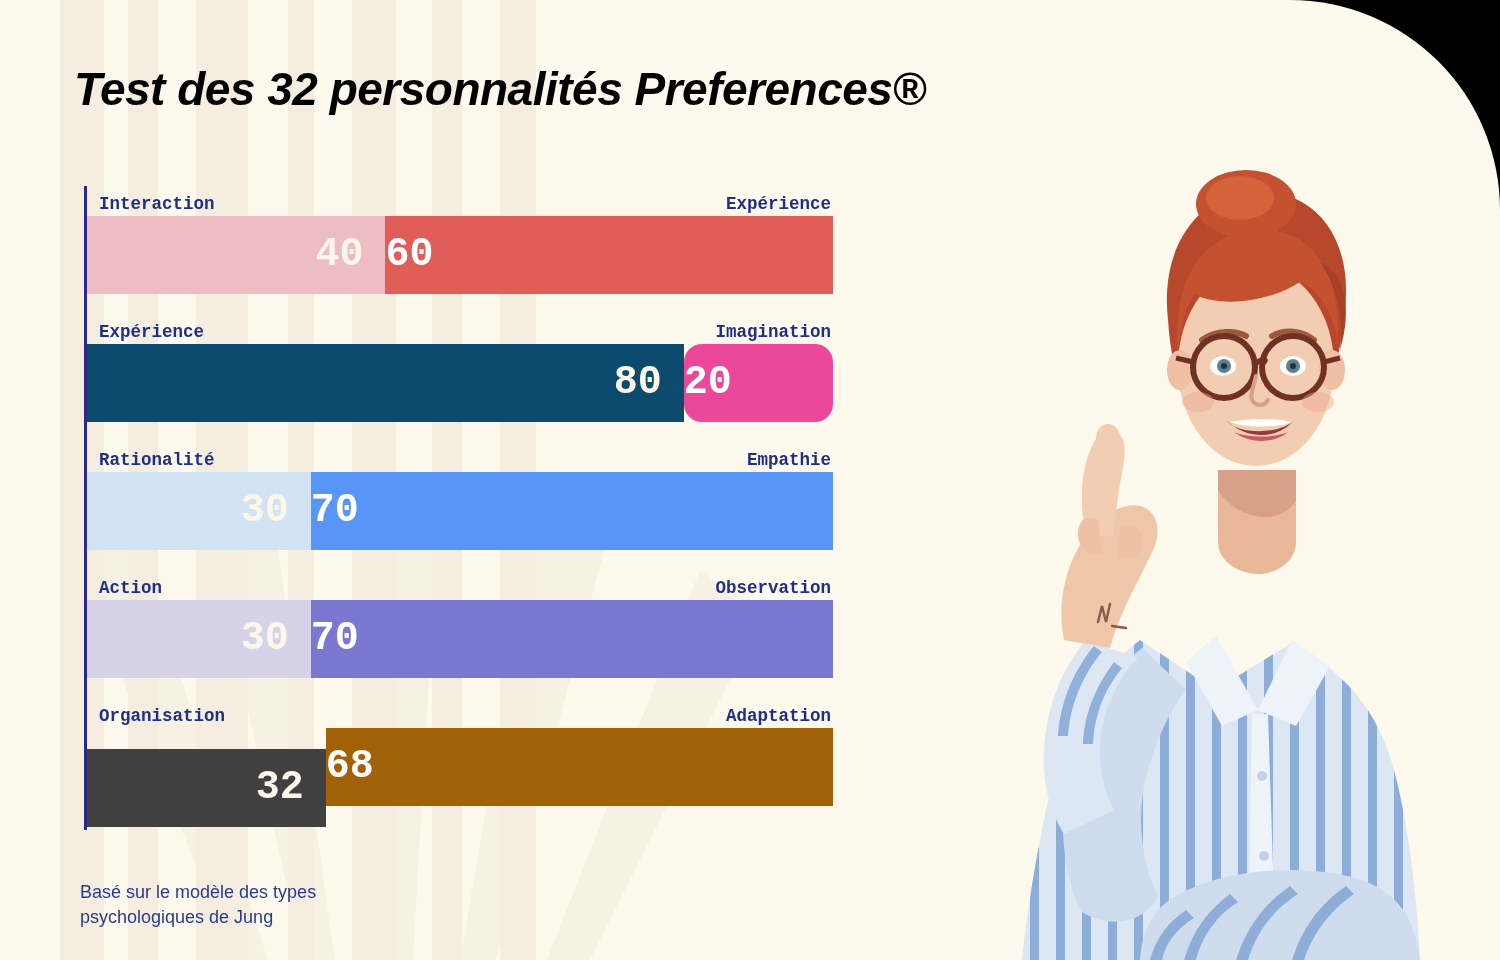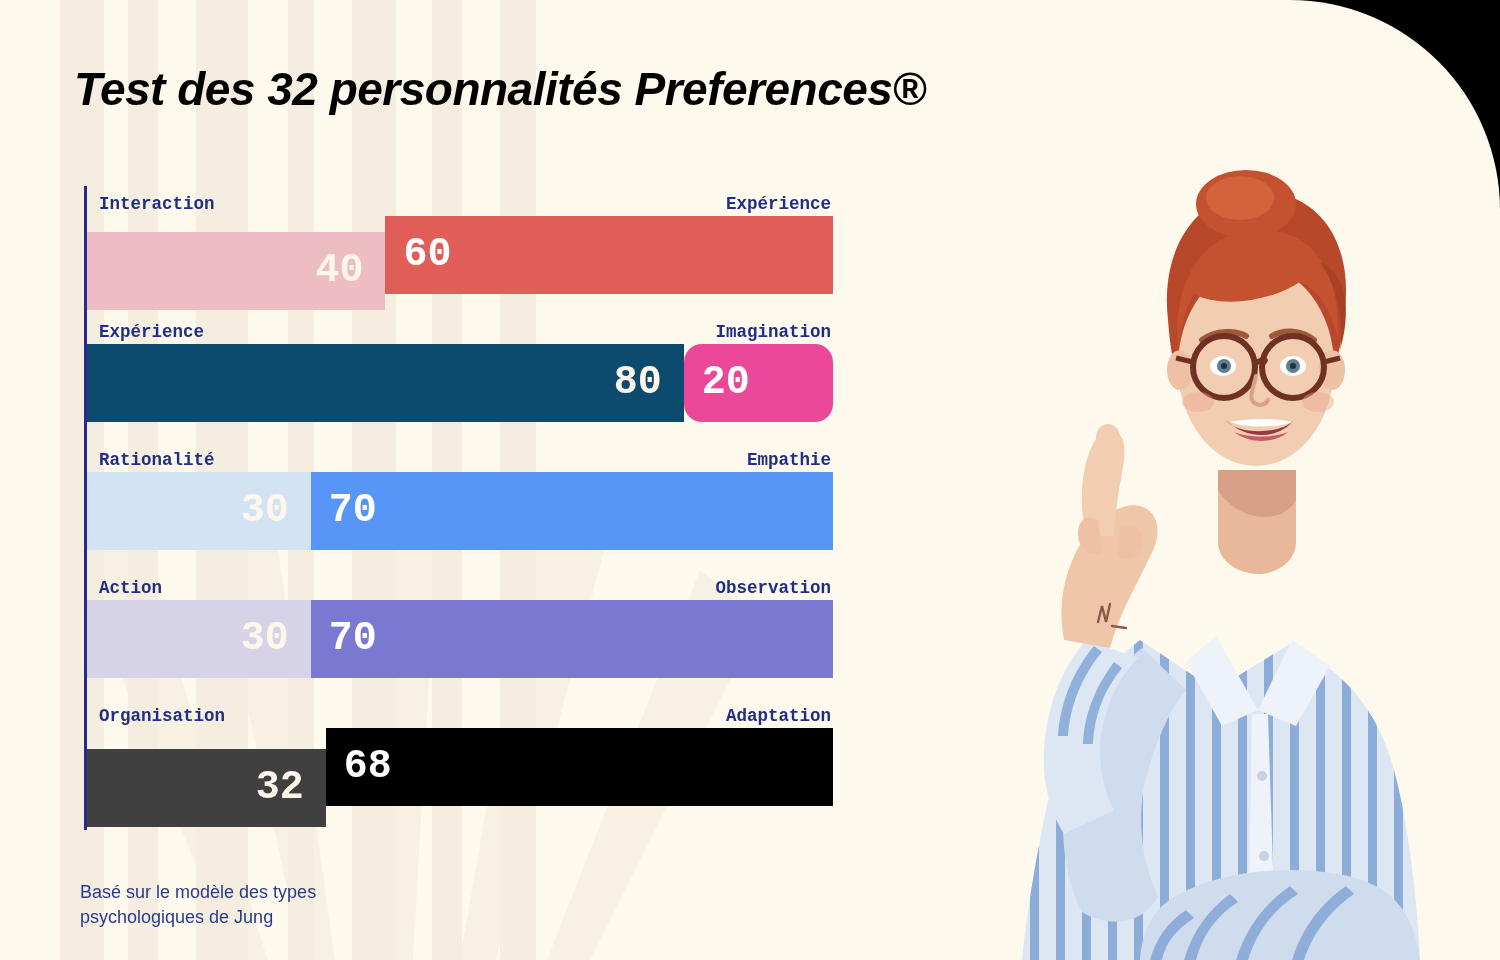--- a/index.html
+++ b/index.html
@@ -101,21 +101,21 @@
     height: 78px;
   }
   .seg {
     position: relative;
     height: 100%;
     display: flex;
     align-items: center;
     box-sizing: border-box;
   }
   .seg-left  { justify-content: flex-end; padding-right: 22px; }
-  .seg-right { justify-content: flex-start; padding-left: 18px; }
+  .seg-right { justify-content: flex-start; }
   .seg-value {
     font-size: 40px;
     font-weight: bold;
     color: #ffffff;
     line-height: 1;
   }
   .seg-left .seg-value { color: #fdf6ea; }
 
   
   .footnote {
@@ -165,21 +165,21 @@
 
   <div class="chart">
     <div class="axis-line"></div>
 
     <div class="row" style="top:0px;">
       <div class="row-labels">
         <span class="label-left">Interaction</span>
         <span class="label-right">Expérience</span>
       </div>
       <div class="bar">
-        <div class="seg seg-left" style="width: 40%; background: rgb(238, 189, 195); margin-top: 16px;">
+        <div class="seg seg-left" style="width: 40%; background: rgb(238, 189, 195);">
           <span class="seg-value">40</span>
         </div>
         <div class="seg seg-right" style="width: 60%; background: rgb(224, 93, 88);">
           <span class="seg-value">60</span>
         </div>
       </div>
     </div>
 
     <div class="row" style="top:128px;">
       <div class="row-labels">
@@ -228,21 +228,21 @@
 
     <div class="row" style="top:512px;">
       <div class="row-labels">
         <span class="label-left">Organisation</span>
         <span class="label-right">Adaptation</span>
       </div>
       <div class="bar">
         <div class="seg seg-left" style="width: 32%; background: #404040; margin-top: 21px;">
           <span class="seg-value">32</span>
         </div>
-        <div class="seg seg-right" style="width: 68%; background: #000000;">
+        <div class="seg seg-right" style="width: 68%; background: #a16207;">
           <span class="seg-value">68</span>
         </div>
       </div>
     </div>
   </div>
 
   <div class="footnote">
     <div>Basé sur le modèle des types</div>
     <div>psychologiques de Jung</div>
   </div>

